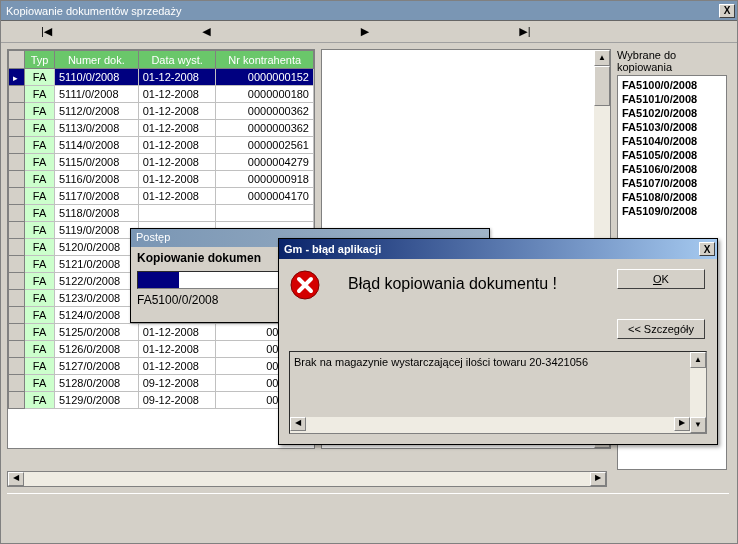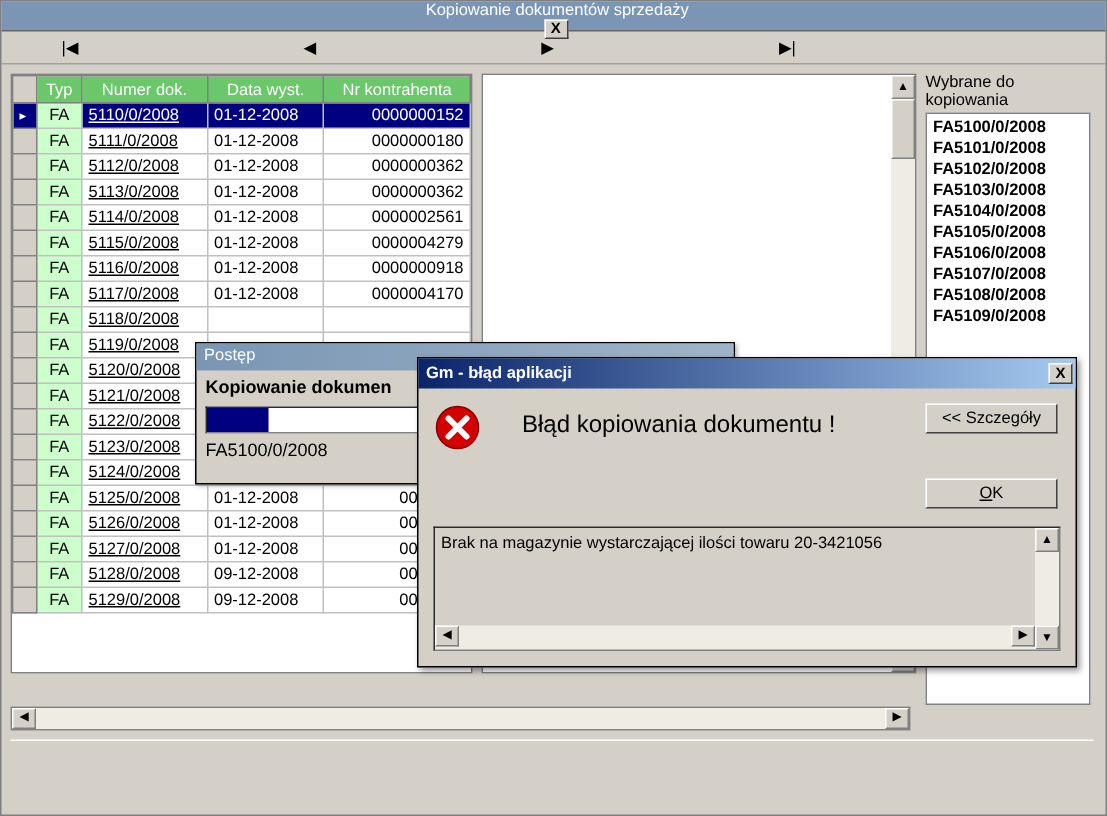--- a/index.html
+++ b/index.html
@@ -22,21 +22,20 @@
   }
   .titlebar {
     height: 20px;
     background: linear-gradient(180deg, #7a96b4 0%, #7a96b4 100%);
     color: #fff;
     display: flex;
     align-items: center;
     padding-left: 5px;
     justify-content: space-between;
     border-bottom: 1px solid #666;
-    flex-direction: column;
   }
   .titlebar-close {
     width: 16px; height: 14px;
     background: #d4d0c8;
     border: 1px solid #fff;
     border-right-color: #404040;
     border-bottom-color: #404040;
     display: flex;
     align-items: center;
     justify-content: center;
@@ -84,21 +83,21 @@
     height: 18px;
     margin-left: 12px;
   }
   td {
     border: 1px solid #c0c0c0;
     padding: 1px 4px;
     height: 17px;
     background: #ccffcc;
     font-size: 11px;
   }
-  td.num { text-align: left; background: #fff; text-decoration: underline; }
+  td.num { text-align: left; background: #fff; }
   td.date { background: #fff; }
   td.kontr { text-align: right; background: #fff; }
   tr.selected td { background: #000080; color: #fff; }
   tr.selected td.typ { background: #ccffcc; color: #000; }
   td.typ { text-align: center; width: 30px; }
   td.rowhead { width: 16px; background: #d4d0c8; border: 1px solid #808080; }
   td.rowhead.sel::before { content: "▸"; font-size: 9px; }
   .right-panel {
     width: 110px;
   }
@@ -489,24 +488,24 @@
   <div class="error-body">
     <div class="error-icon">
       <svg viewBox="0 0 32 32">
         <circle cx="16" cy="16" r="14" fill="#d40000" stroke="#800000" stroke-width="1"></circle>
         <path d="M10 10 L22 22 M22 10 L10 22" stroke="#fff" stroke-width="4" stroke-linecap="round"></path>
       </svg>
     </div>
     <div class="error-msg">Błąd kopiowania dokumentu !</div>
   </div>
   <div class="error-btns">
-    <div class="btn">&lt;&lt; Szczegóły</div>
     <div class="btn">
       <u>O</u><span>K</span>
     </div>
+    <div class="btn">&lt;&lt; Szczegóły</div>
   </div>
   <div class="details-box">
     <span>Brak na magazynie wystarczającej ilości towaru 20-3421056</span>
     <div class="vscroll">
       <div class="vscroll-btn up">▲</div>
       <div class="vscroll-btn down">▼</div>
     </div>
     <div class="details-hscroll">
       <div class="hscroll-btn left">◀</div>
       <div class="hscroll-btn right">▶</div>

